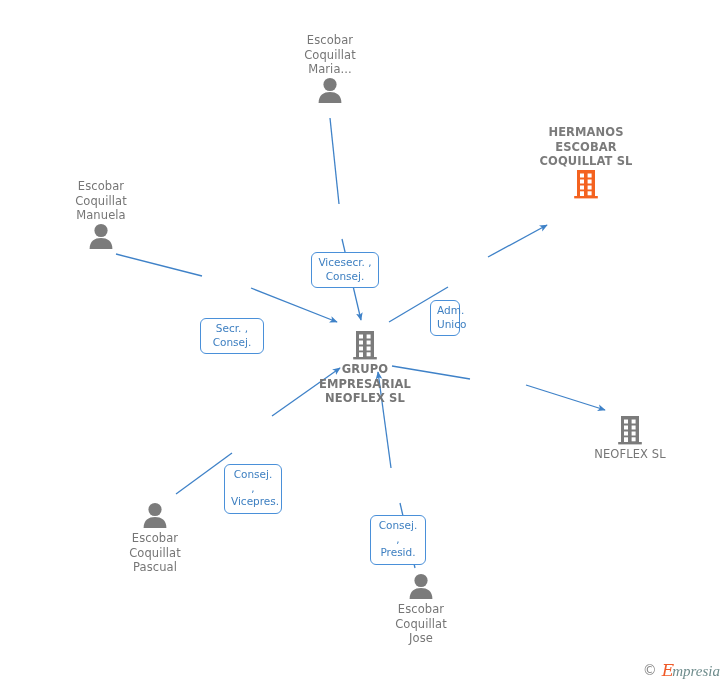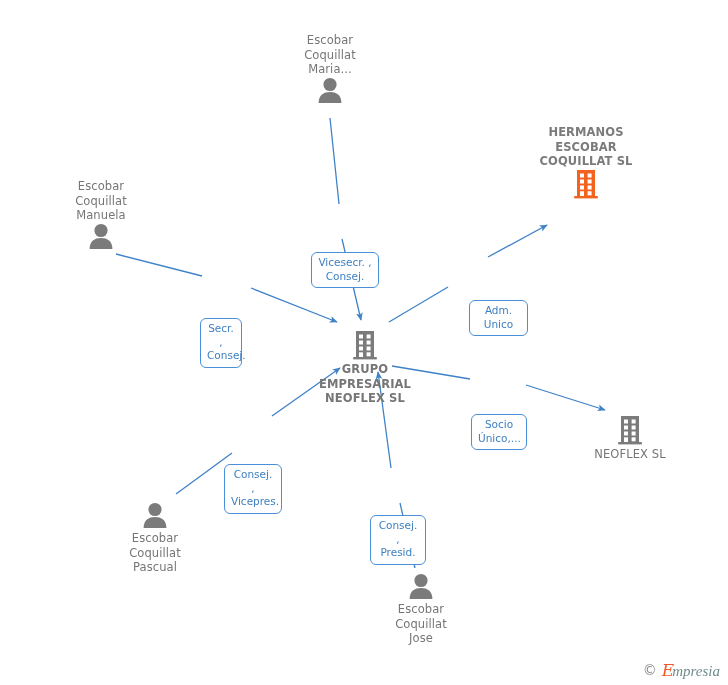--- a/index.html
+++ b/index.html
@@ -217,26 +217,24 @@
           <path d="M2.6 26 C2.6 18.2 7.6 15 14 15 C20.4 15 25.4 18.2 25.4 26 Z" fill="#7b7b7b"></path>
         </svg>
     </span>
     <div class="node-label" style="margin-top:3px;">Escobar
 Coquillat
 Jose</div>
   </div>
 
   <div class="lbl" style="left:311px; top:207px; width:68px;">Vicesecr. ,
 Consej.</div>
-  <div class="lbl" style="left:200px; top:273px; width:42px;">Secr. ,
+  <div class="lbl" style="left:200px; top:273px; width:64px;">Secr. ,
 Consej.</div>
-  <div class="lbl" style="left:469px; top:255px; width:59px;">Adm.
+  <div class="lbl" style="left:430px; top:255px; width:30px;">Adm.
 Unico</div>
-  <div class="lbl" style="left:471px; top:369px; width:56px;">Socio
-Único,...</div>
   <div class="lbl" style="left:224px; top:419px; width:58px;">Consej. ,
 Vicepres.</div>
   <div class="lbl" style="left:370px; top:470px; width:56px;">Consej. ,
 Presid.</div>
 
   <div class="watermark">
     <span class="wm-c">©</span>
     <span><span class="wm-e">E</span><span class="wm-rest">mpresia</span></span>
   </div>
 

